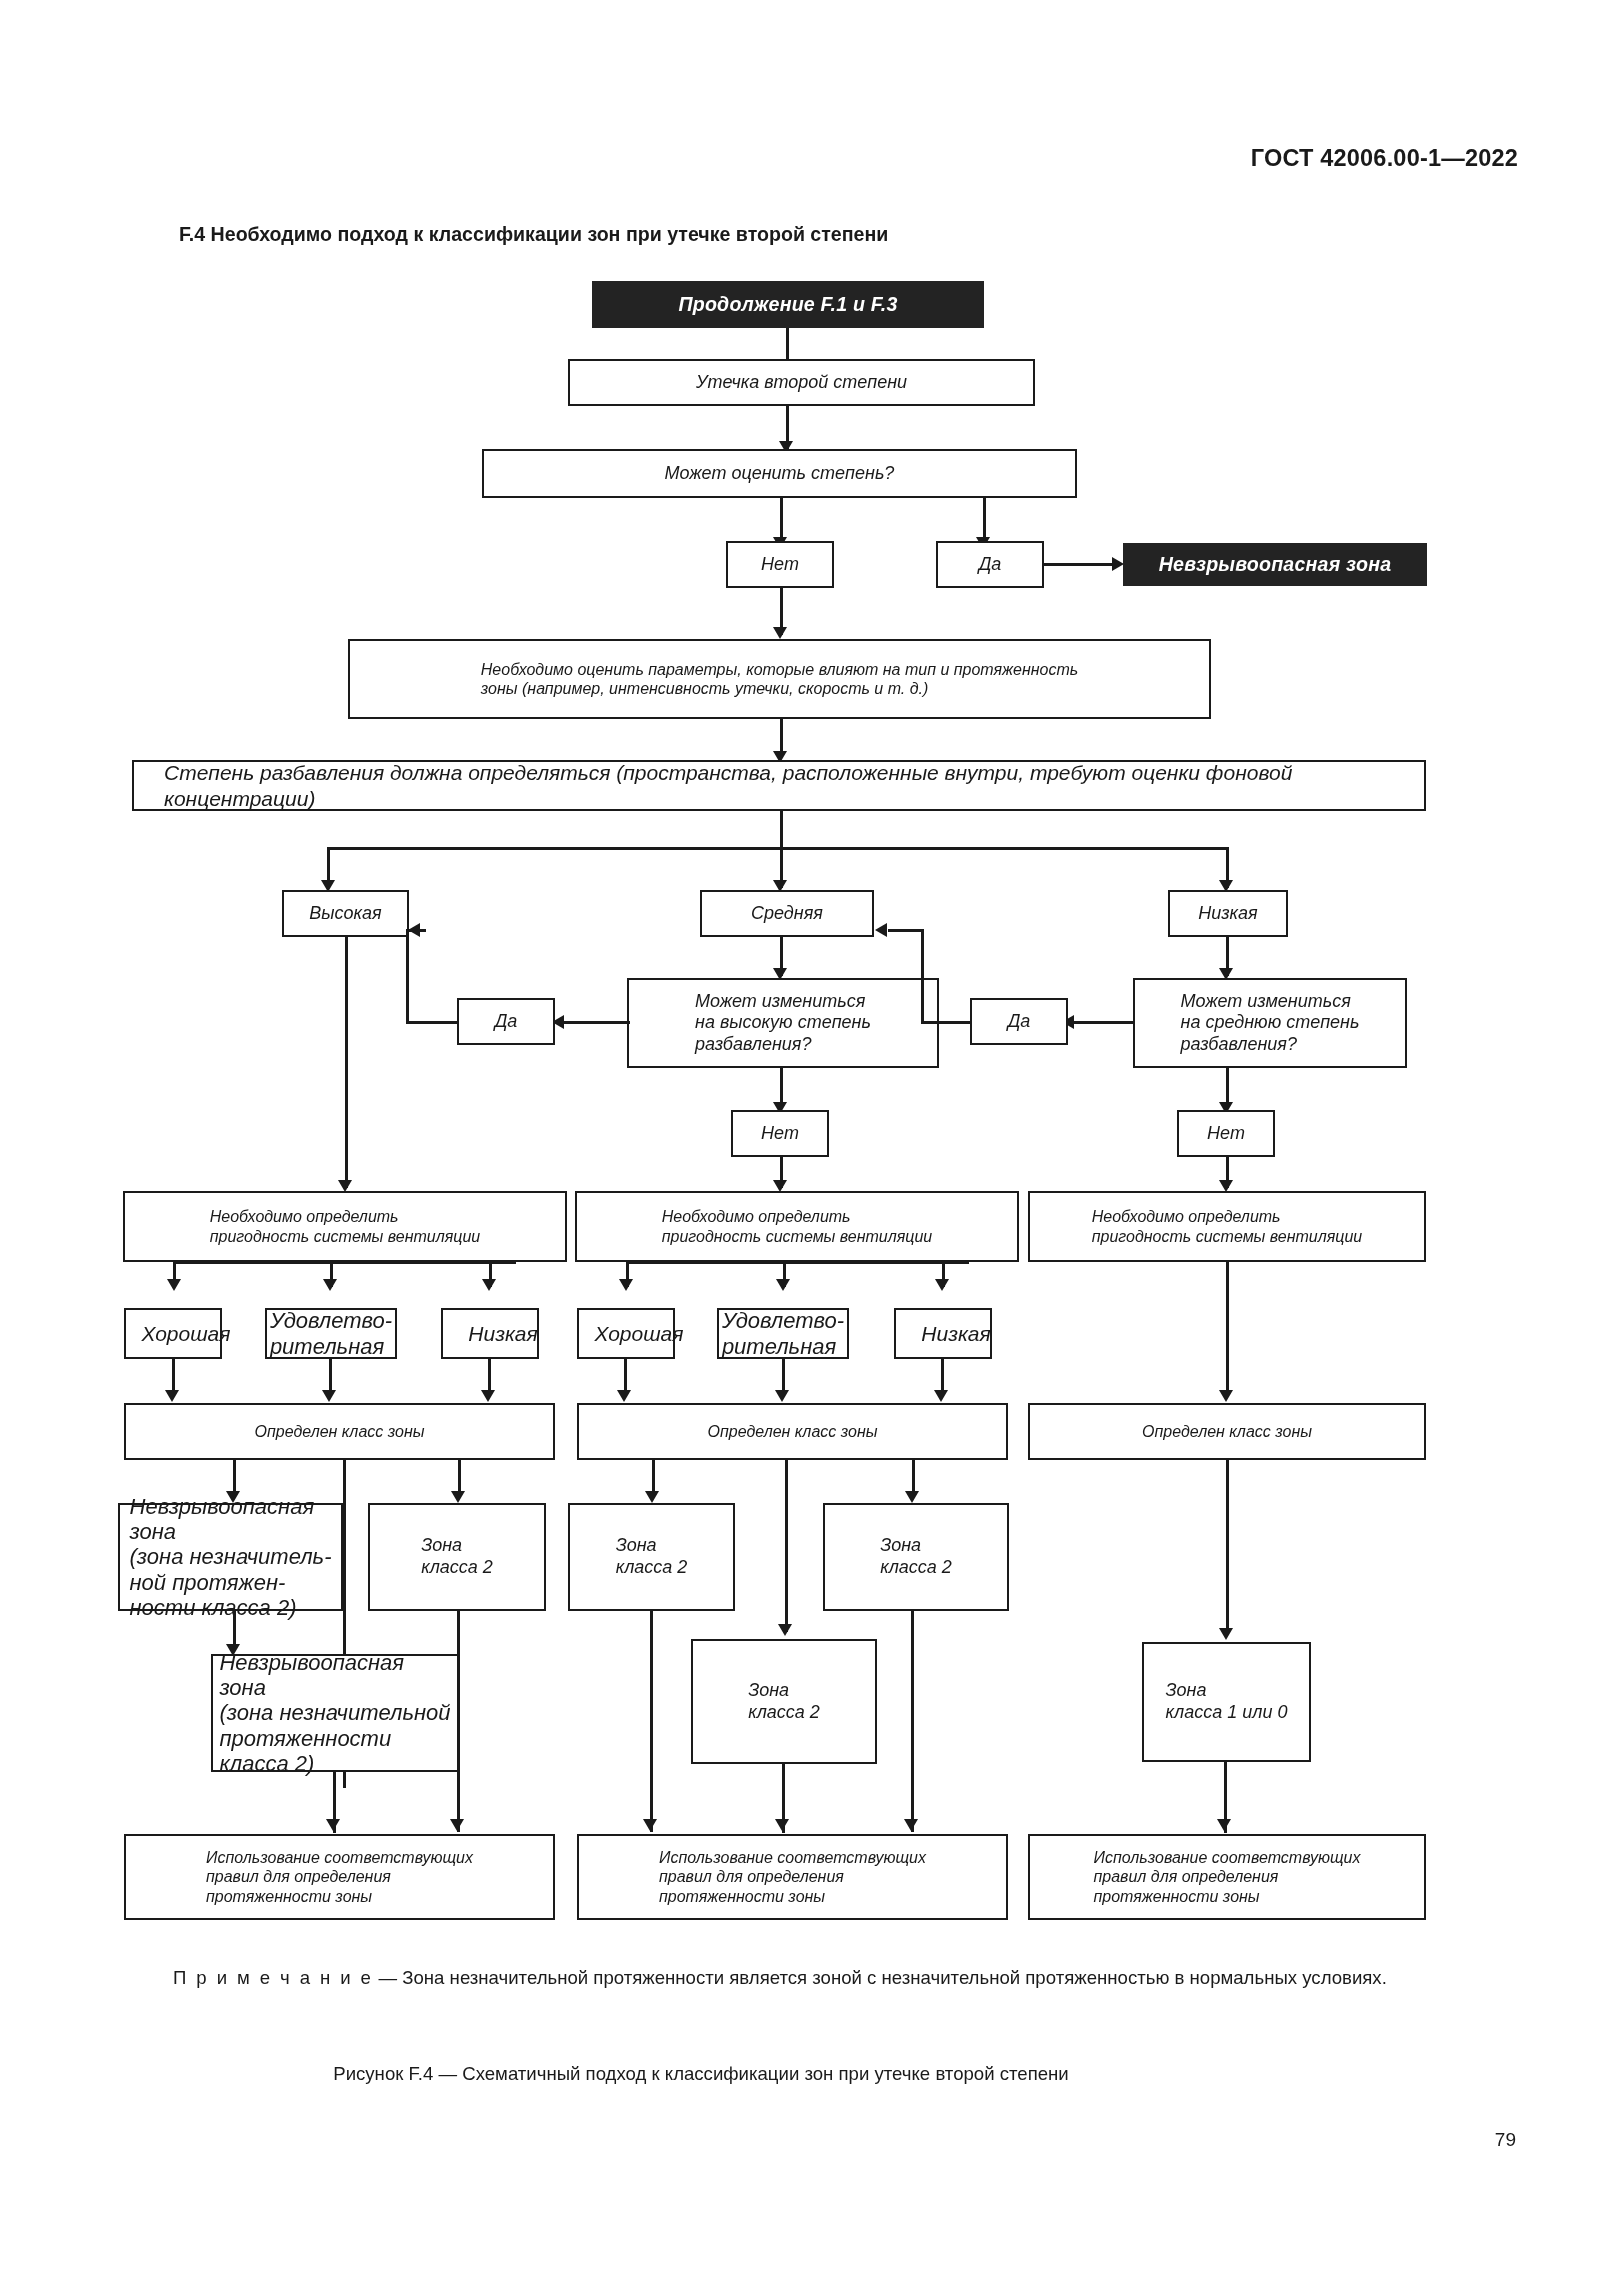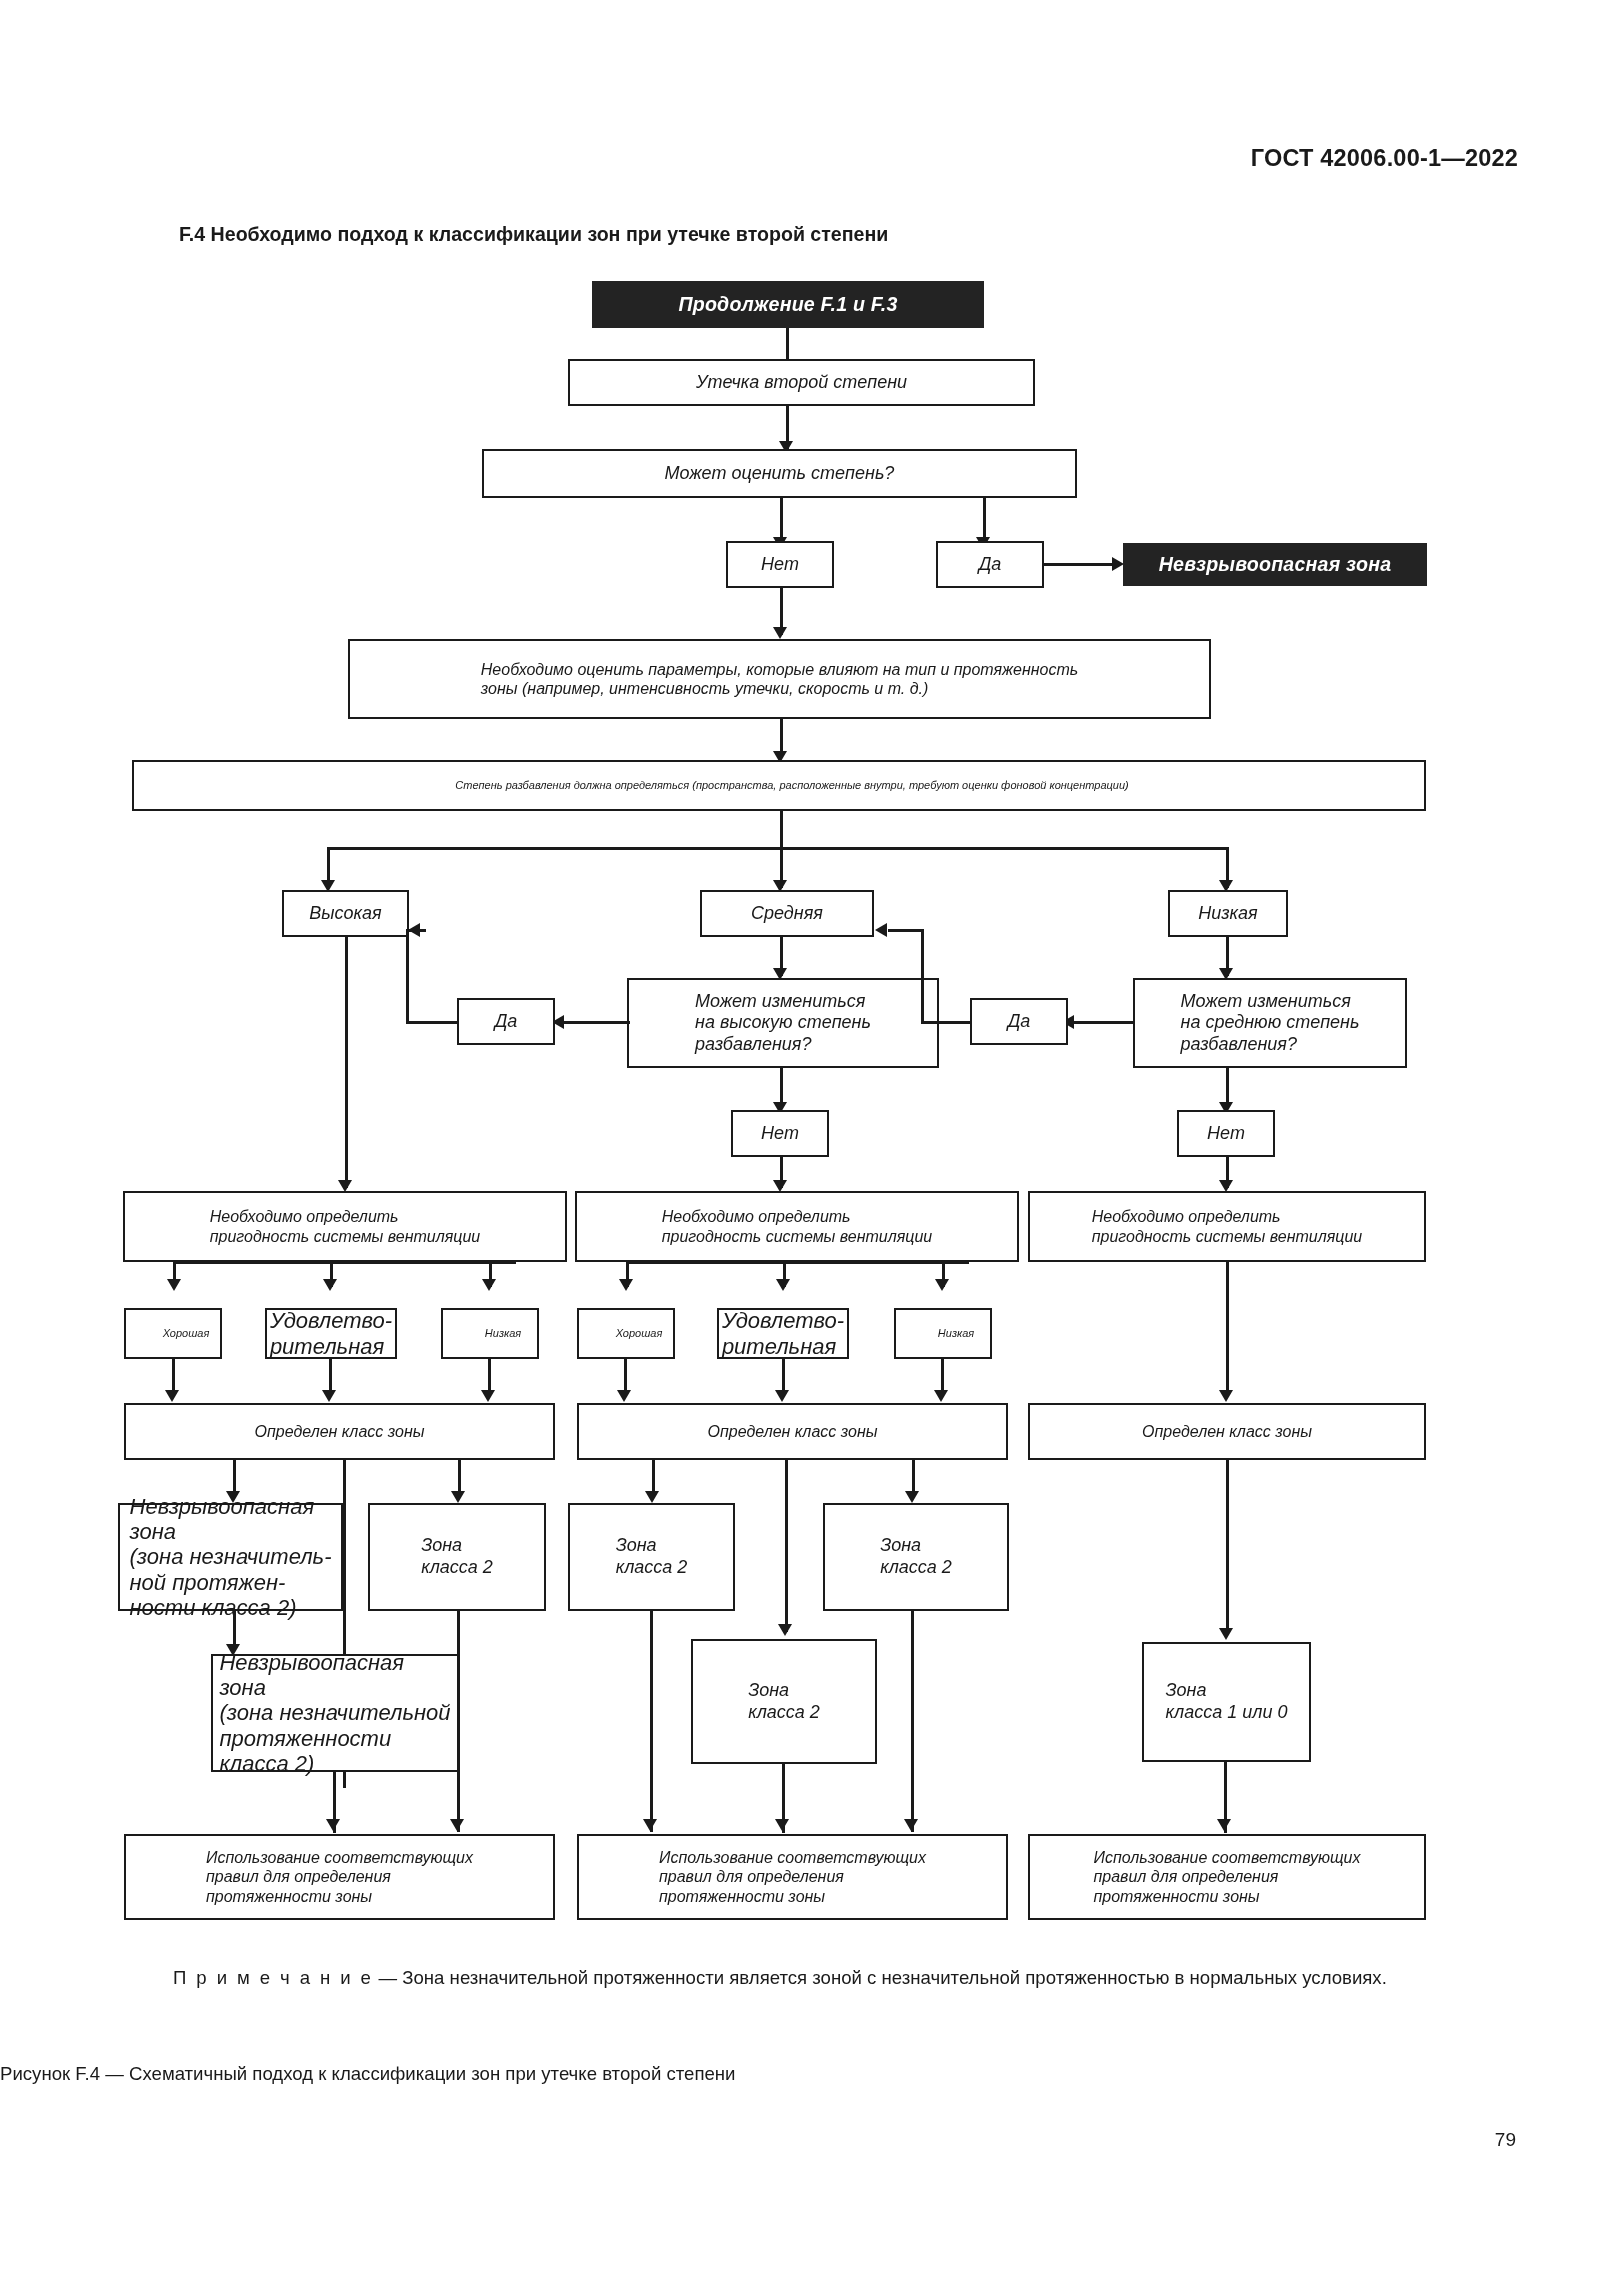--- a/index.html
+++ b/index.html
@@ -56,21 +56,21 @@
   }
   .box.thin { border-width: 2px; }
   .box.dark {
     background: #232323;
     border-color: #232323;
     color: #ffffff;
     font-weight: bold;
     font-size: 19.6px;
     letter-spacing: 0.2px;
   }
-  .box.small { font-size: 11px; padding-left: 30px; }
+  .box.small { font-size: 21px; padding-left: 30px; }
   .box.tiny { font-size: 22px; line-height: 1.14; }
   .box.bigtext { font-size: 16px; }
 
   
   .ln {
     position: absolute;
     background: #1a1a1a;
   }
   .vl { width: 2.9px; }
   .hl { height: 2.9px; }
@@ -107,21 +107,21 @@
     line-height: 1.55;
     text-indent: 55px;
     text-align: justify;
   }
   .note .sp { letter-spacing: 2.4px; }
   .figcap {
     position: absolute;
     left: 0;
     top: 2063px;
     width: 1402px;
-    text-align: left;
+    text-align: center;
     font-size: 18.6px;
   }
   .pageno {
     position: absolute;
     right: 105px;
     top: 2129px;
     font-size: 19px;
   }
 </style>
 </head>

